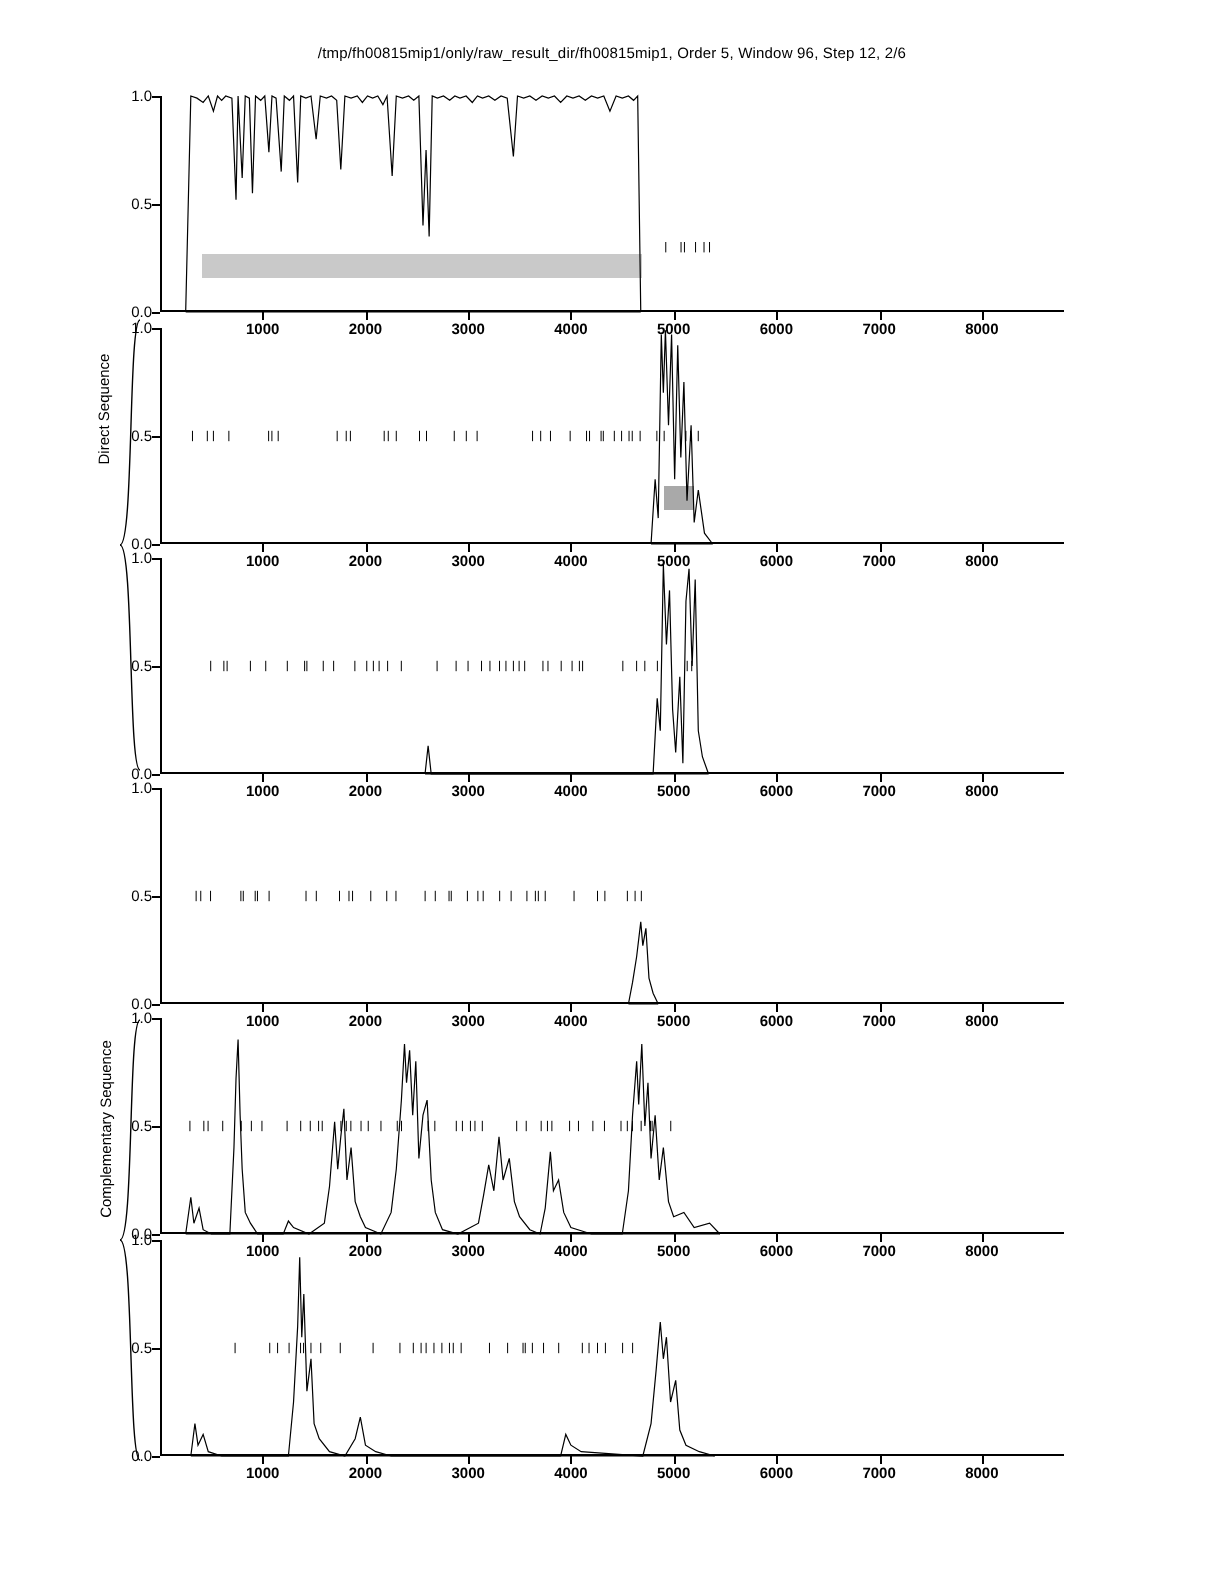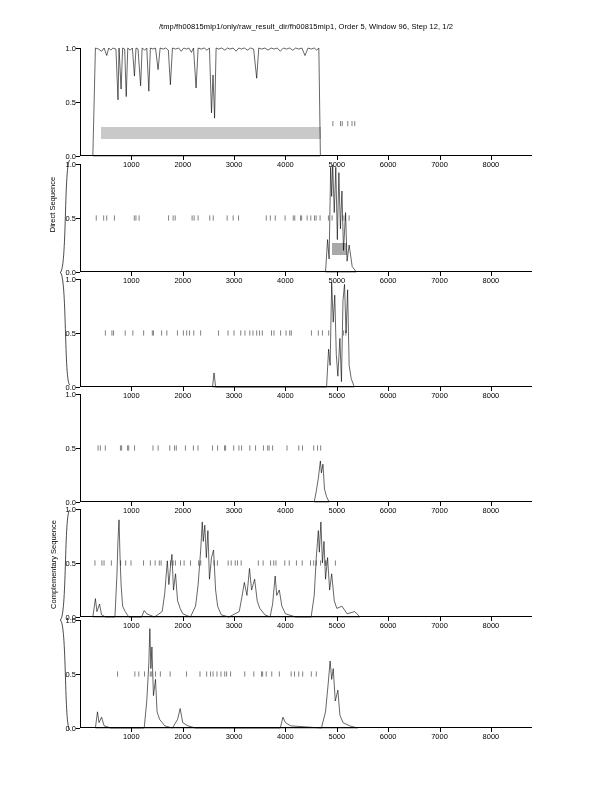--- a/index.html
+++ b/index.html
@@ -77,20 +77,21 @@
     height: 4px;
     background: #000;
   }
   .xtick-label {
     position: absolute;
     top: 100%;
     margin-top: 4px;
     font-size: 7.5px;
     transform: translateX(-50%);
     white-space: nowrap;
+    font-weight: bold;
   }
   .xaxis-title {
     position: absolute;
     left: 0;
     width: 612px;
     text-align: center;
     font-size: 7.5px;
     top: 747px;
   }
   .ylabel-rot {
@@ -104,21 +105,21 @@
   .hl-band {
     position: absolute;
     background: #c9c9c9;
   }
 </style>
 </head>
 <body>
 
 <div id="page">
 
-  <div class="title">/tmp/fh00815mip1/only/raw_result_dir/fh00815mip1, Order 5, Window 96, Step 12, 1/2</div>
+  <div class="title">/tmp/fh00815mip1/only/raw_result_dir/fh00815mip1, Order 5, Window 96, Step 12, 2/6</div>
 
   <div id="panels">
       <div class="panel" style="top: 48px; height: 108px;">
         <div class="plotbox"></div>
         <div class="ytick-mark" style="top: 108px;"></div>
         <div class="ytick-label" style="top: 108px;">0.0</div>
         <div class="ytick-mark" style="top: 54px;"></div>
         <div class="ytick-label" style="top: 54px;">0.5</div>
         <div class="ytick-mark" style="top: 0px;"></div>
         <div class="ytick-label" style="top: 0px;">1.0</div>

